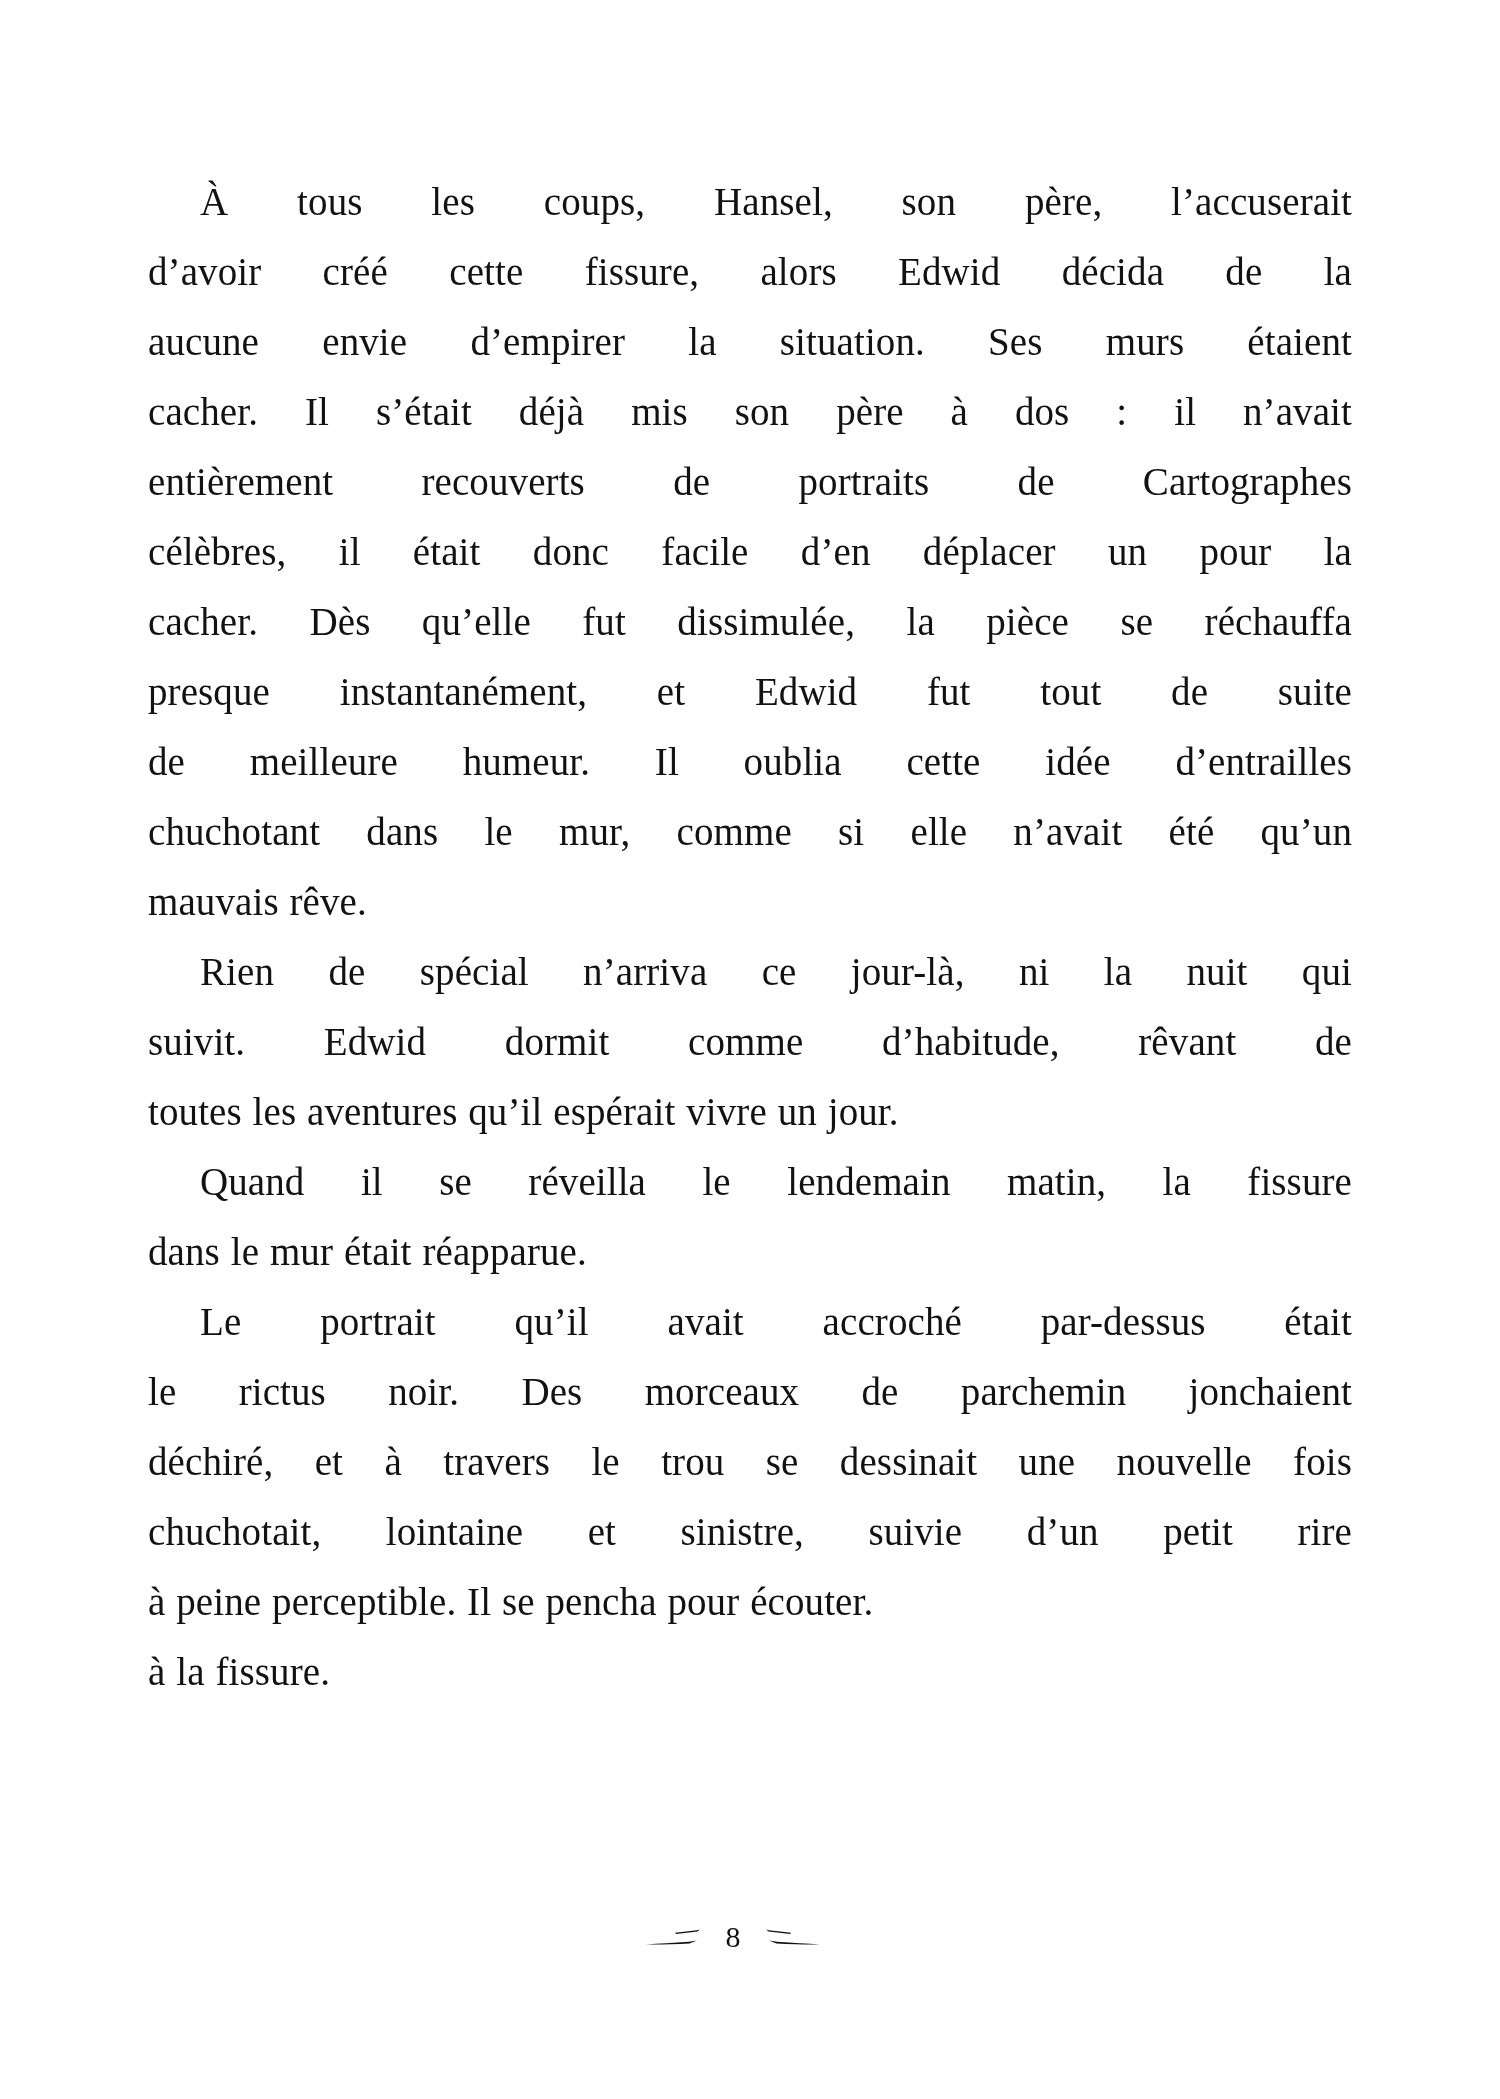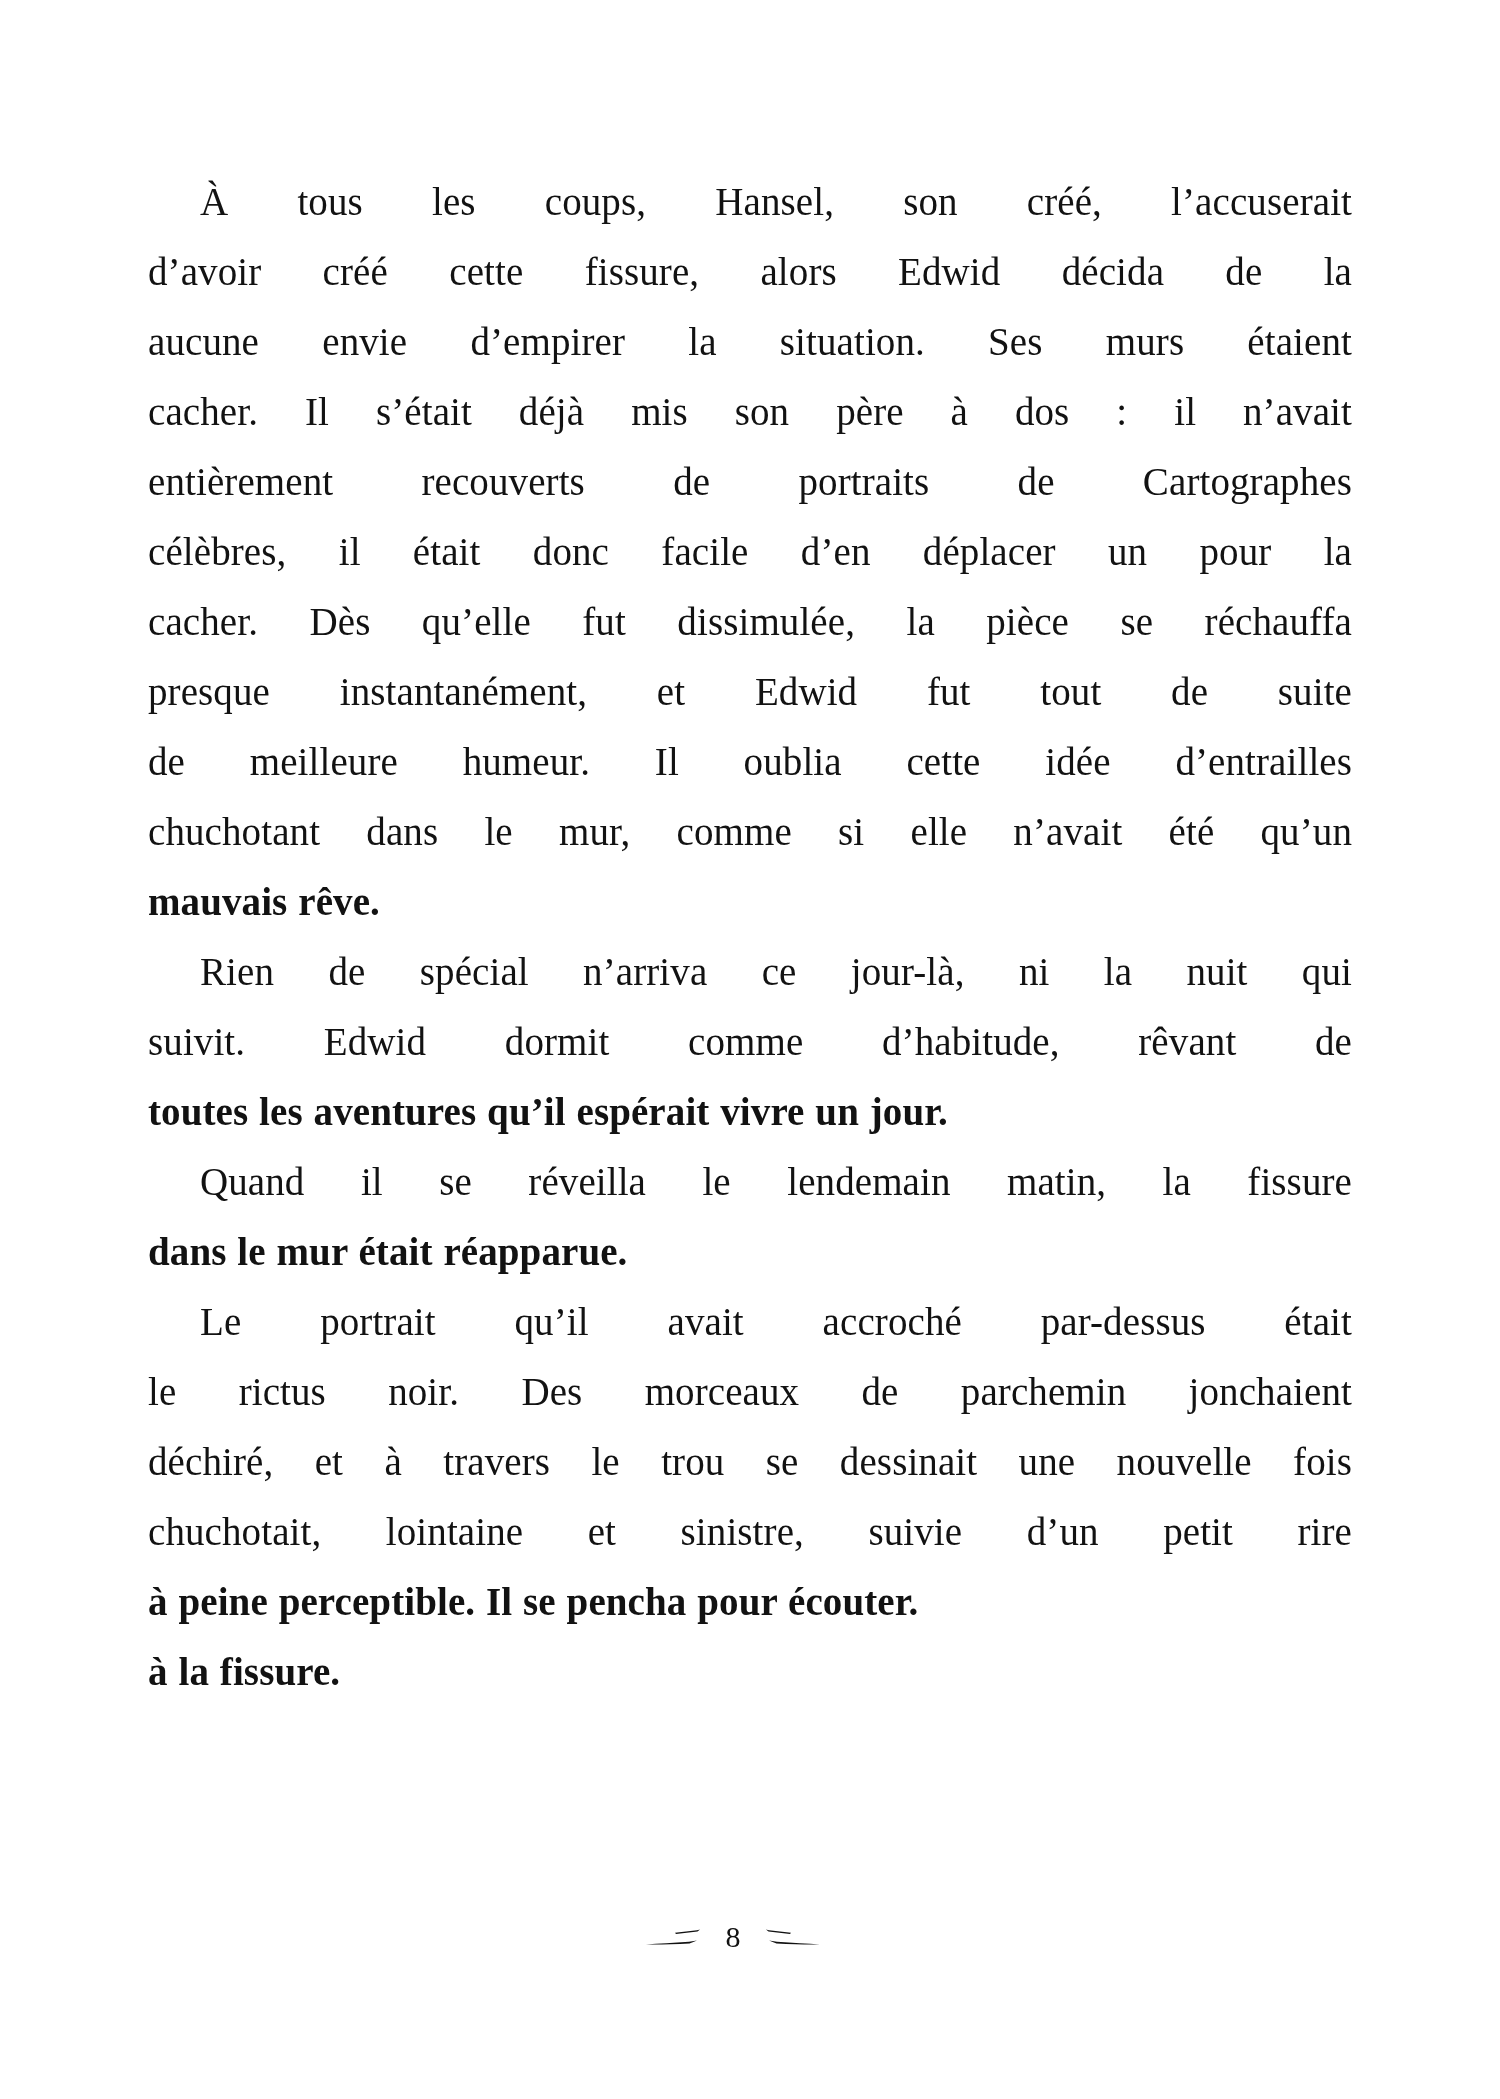--- a/index.html
+++ b/index.html
@@ -31,21 +31,20 @@
     text-align: justify;
     text-align-last: justify;
     letter-spacing: 0.1px;
     word-spacing: 1px;
   }
   .line.indent {
     padding-left: 52px;
   }
   .line.para-end {
     text-align-last: left;
-    font-weight: bold;
   }
   .folio {
     position: absolute;
     left: 645px;
     top: 1922px;
     width: 176px;
     height: 30px;
     display: flex;
     align-items: center;
     justify-content: space-between;
@@ -60,21 +59,21 @@
     display: block;
     flex: 0 0 auto;
   }
 </style>
 </head>
 <body style="background: rgb(255, 255, 255);">
 
 <div class="page">
 
   <div class="text-block" id="text-block" style="color: rgb(18, 18, 18);">
-      <div class="line indent">À tous les coups, Hansel, son créé, l’accuserait</div>
+      <div class="line indent">À tous les coups, Hansel, son père, l’accuserait</div>
       <div class="line">d’avoir créé cette fissure, alors Edwid décida de la</div>
       <div class="line">aucune envie d’empirer la situation. Ses murs étaient</div>
       <div class="line">cacher. Il s’était déjà mis son père à dos : il n’avait</div>
       <div class="line">entièrement recouverts de portraits de Cartographes</div>
       <div class="line">célèbres, il était donc facile d’en déplacer un pour la</div>
       <div class="line">cacher. Dès qu’elle fut dissimulée, la pièce se réchauffa</div>
       <div class="line">presque instantanément, et Edwid fut tout de suite</div>
       <div class="line">de meilleure humeur. Il oublia cette idée d’entrailles</div>
       <div class="line">chuchotant dans le mur, comme si elle n’avait été qu’un</div>
       <div class="line para-end">mauvais rêve.</div>

